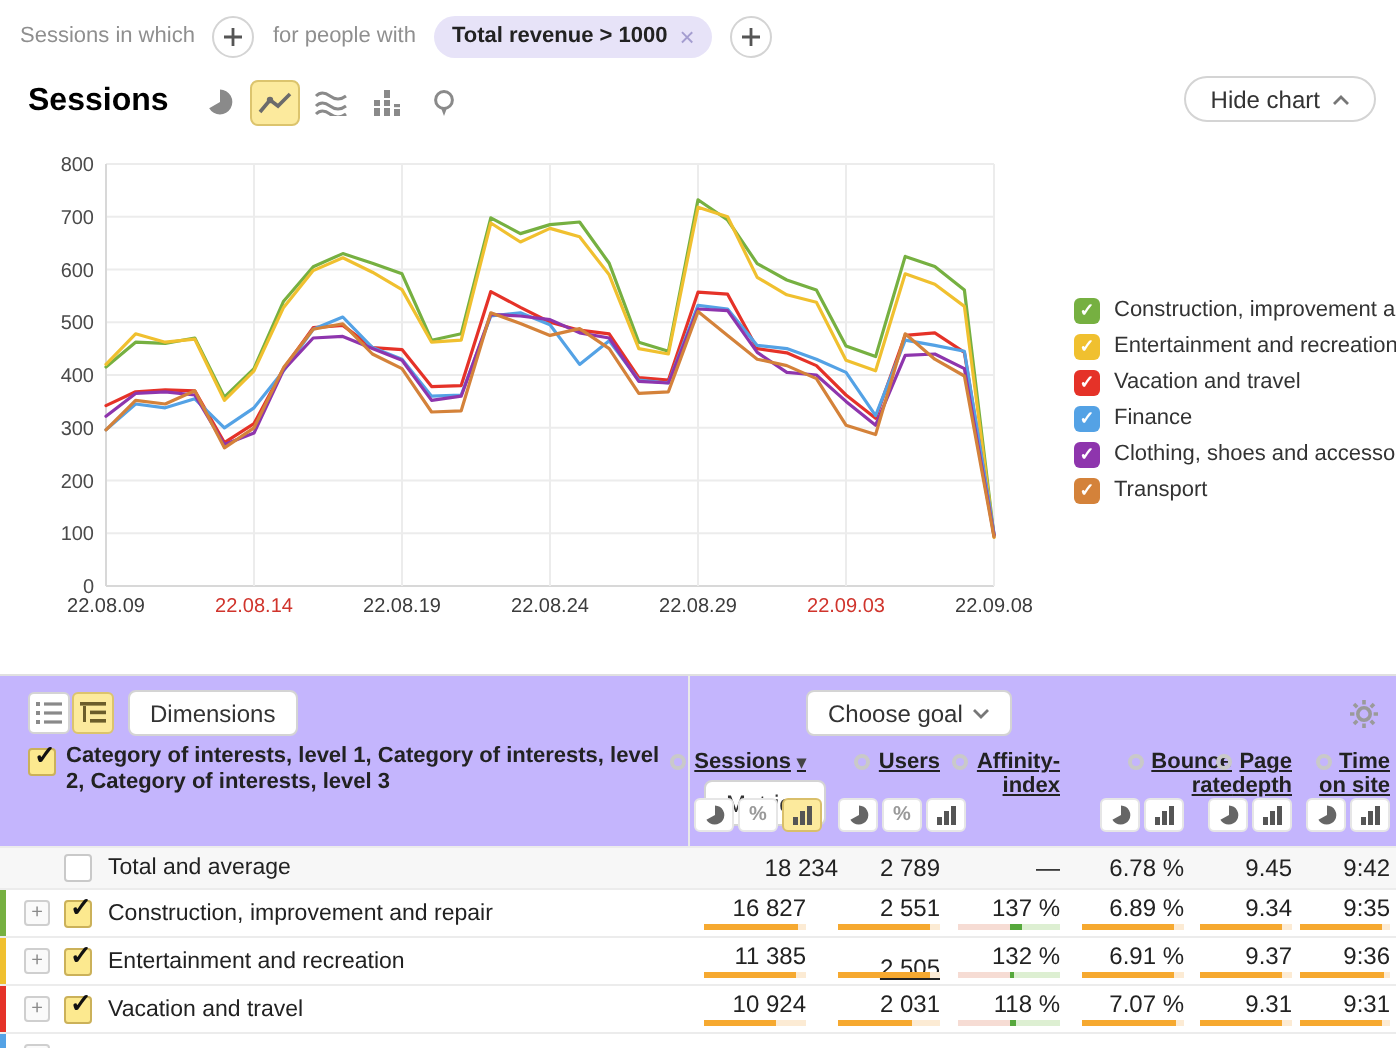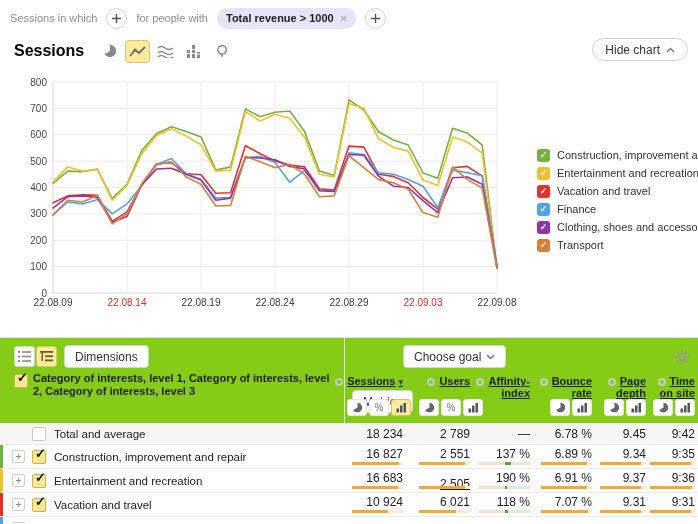--- a/index.html
+++ b/index.html
@@ -31,21 +31,21 @@
   
   #chart-svg{position:absolute;left:0;top:70px;}
   .legend{position:absolute;left:537px;top:146px;}
   .legend-item{display:flex;align-items:center;height:18px;cursor:pointer;}
   .legend-box{width:13px;height:13px;border-radius:3px;display:flex;align-items:center;justify-content:center;
               color:#fff;font-size:9px;font-weight:bold;line-height:1;}
   .legend-label{font-size:11px;color:#333;margin-left:7px;white-space:nowrap;}
 
   
   .section-border{position:absolute;left:0;top:337px;width:698px;height:1px;background:#e0e0e0;}
-  .lower{position:absolute;left:0;top:338px;width:698px;height:186px;background:#84cc16;}
+  .lower{position:absolute;left:0;top:338px;width:698px;height:186px;background:#c4b5fd;}
   .vdiv{position:absolute;left:344px;top:0;width:1px;height:186px;background:#e9e9e9;}
 
   .sq-btn{position:absolute;width:21px;height:21px;border:1px solid #d4d4d4;background:#fff;border-radius:3px;
           display:flex;align-items:center;justify-content:center;padding:0;cursor:pointer;}
   .sq-btn.active{background:#fcea9d;border-color:#dcc46d;}
   .text-btn{position:absolute;height:23px;border:1px solid #d4d4d4;background:#fff;border-radius:4px;
           display:flex;align-items:center;gap:5px;padding:0 10px;font-size:12px;color:#333;cursor:pointer;}
   .gear{position:absolute;cursor:pointer;}
 
   .cb{display:inline-block;width:14px;height:14px;border-radius:2px;border:1px solid #c9c9c9;background:#fff;position:relative;}
@@ -302,21 +302,21 @@
             <svg width="11" height="11" viewBox="0 0 11 11">
               <g fill="#555">
                 <rect x="0.5" y="6.5" width="2.5" height="4"></rect>
                 <rect x="4" y="3.5" width="2.5" height="7"></rect>
                 <rect x="7.5" y="1" width="2.5" height="9.5"></rect>
               </g>
             </svg>
           </button>
         </div>
         <div class="col-label" style="left: 455px; width: 75px;"><span class="ring"></span>Affinity-<br>index</div>
-        <div class="col-label" style="left: 517px; width: 75px;"><span class="ring"></span>Bounce<br>rate</div>
+        <div class="col-label" style="left: 541px; width: 75px;"><span class="ring"></span>Bounce<br>rate</div>
         <div class="tgl-group" style="left: 550px;">
           <button class="tgl-btn">
             <svg width="11" height="11" viewBox="0 0 11 11">
               <path d="M5.5 5.5 L5.5 0.7 A4.8 4.8 0 1 1 1.2 7.9 Z" fill="#666"></path>
             </svg>
           </button>
           <button class="tgl-btn">
             <svg width="11" height="11" viewBox="0 0 11 11">
               <g fill="#555">
                 <rect x="0.5" y="6.5" width="2.5" height="4"></rect>
@@ -359,21 +359,21 @@
               </g>
             </svg>
           </button>
         </div>
       </div>
 
     <div id="rows">
         <div class="trow total" style="height: 21px;">
           <span class="cb row-cb" style="top: 3px;"></span>
           <span class="row-label" style="line-height: 21px;">Total and average</span>
-          <span class="cell-val" style="left: 352px; width: 51px; top: 3px;">18 234</span>
+          <span class="cell-val" style="left: 368px; width: 51px; top: 3px;">18 234</span>
           <span class="cell-val" style="left: 419px; width: 51px; top: 3px;">2 789</span>
           <span class="cell-val" style="left: 479px; width: 51px; top: 3px;">—</span>
           <span class="cell-val" style="left: 541px; width: 51px; top: 3px;">6.78 %</span>
           <span class="cell-val" style="left: 600px; width: 46px; top: 3px;">9.45</span>
           <span class="cell-val" style="left: 650px; width: 45px; top: 3px;">9:42</span>
         </div>
         <div class="trow" style="height: 24px;">
           <span class="strip" style="background: rgb(118, 176, 65);"></span>
           <button class="expand-btn">+</button>
           <span class="cb row-cb checked" style="top: 5px;">
@@ -407,29 +407,29 @@
             <span class="bar-fill" style="width: 41px;"></span>
           </span>
         </div>
         <div class="trow" style="height: 24px;">
           <span class="strip" style="background: rgb(240, 192, 47);"></span>
           <button class="expand-btn">+</button>
           <span class="cb row-cb checked" style="top: 5px;">
             <span class="check">✓</span>
           </span>
           <span class="row-label" style="line-height: 24px;">Entertainment and recreation</span>
-          <span class="cell-val" style="left: 352px; width: 51px; top: 2px;">16 683</span>
+          <span class="cell-val" style="left: 352px; width: 51px; top: 2px;">11 385</span>
           <span class="bar-track" style="left: 352px; width: 51px; top: 17px;">
             <span class="bar-fill" style="width: 46px;"></span>
           </span>
           <span class="cell-val" style="left: 419px; width: 51px; top: 8px; text-decoration: underline;">2 505</span>
           <span class="bar-track" style="left: 419px; width: 51px; top: 17px;">
             <span class="bar-fill" style="width: 46px;"></span>
           </span>
-          <span class="cell-val" style="left: 479px; width: 51px; top: 2px;">190 %</span>
+          <span class="cell-val" style="left: 479px; width: 51px; top: 2px;">132 %</span>
           <span class="aff-track" style="left: 479px; width: 51px; top: 17px;">
             <span class="aff-left"></span>
             <span class="aff-right"></span>
             <span class="aff-marker" style="left: 25.5px; width: 2px;"></span>
           </span>
           <span class="cell-val" style="left: 541px; width: 51px; top: 2px;">6.91 %</span>
           <span class="bar-track" style="left: 541px; width: 51px; top: 17px;">
             <span class="bar-fill" style="width: 46px;"></span>
           </span>
           <span class="cell-val" style="left: 600px; width: 46px; top: 2px;">9.37</span>
@@ -445,21 +445,21 @@
           <span class="strip" style="background: rgb(229, 50, 40);"></span>
           <button class="expand-btn">+</button>
           <span class="cb row-cb checked" style="top: 5px;">
             <span class="check">✓</span>
           </span>
           <span class="row-label" style="line-height: 24px;">Vacation and travel</span>
           <span class="cell-val" style="left: 352px; width: 51px; top: 2px;">10 924</span>
           <span class="bar-track" style="left: 352px; width: 51px; top: 17px;">
             <span class="bar-fill" style="width: 36px;"></span>
           </span>
-          <span class="cell-val" style="left: 419px; width: 51px; top: 2px;">6 021</span>
+          <span class="cell-val" style="left: 419px; width: 51px; top: 2px;">2 031</span>
           <span class="bar-track" style="left: 419px; width: 51px; top: 17px;">
             <span class="bar-fill" style="width: 37px;"></span>
           </span>
           <span class="cell-val" style="left: 479px; width: 51px; top: 2px;">118 %</span>
           <span class="aff-track" style="left: 479px; width: 51px; top: 17px;">
             <span class="aff-left"></span>
             <span class="aff-right"></span>
             <span class="aff-marker" style="left: 25.5px; width: 3.24px;"></span>
           </span>
           <span class="cell-val" style="left: 541px; width: 51px; top: 2px;">7.07 %</span>

